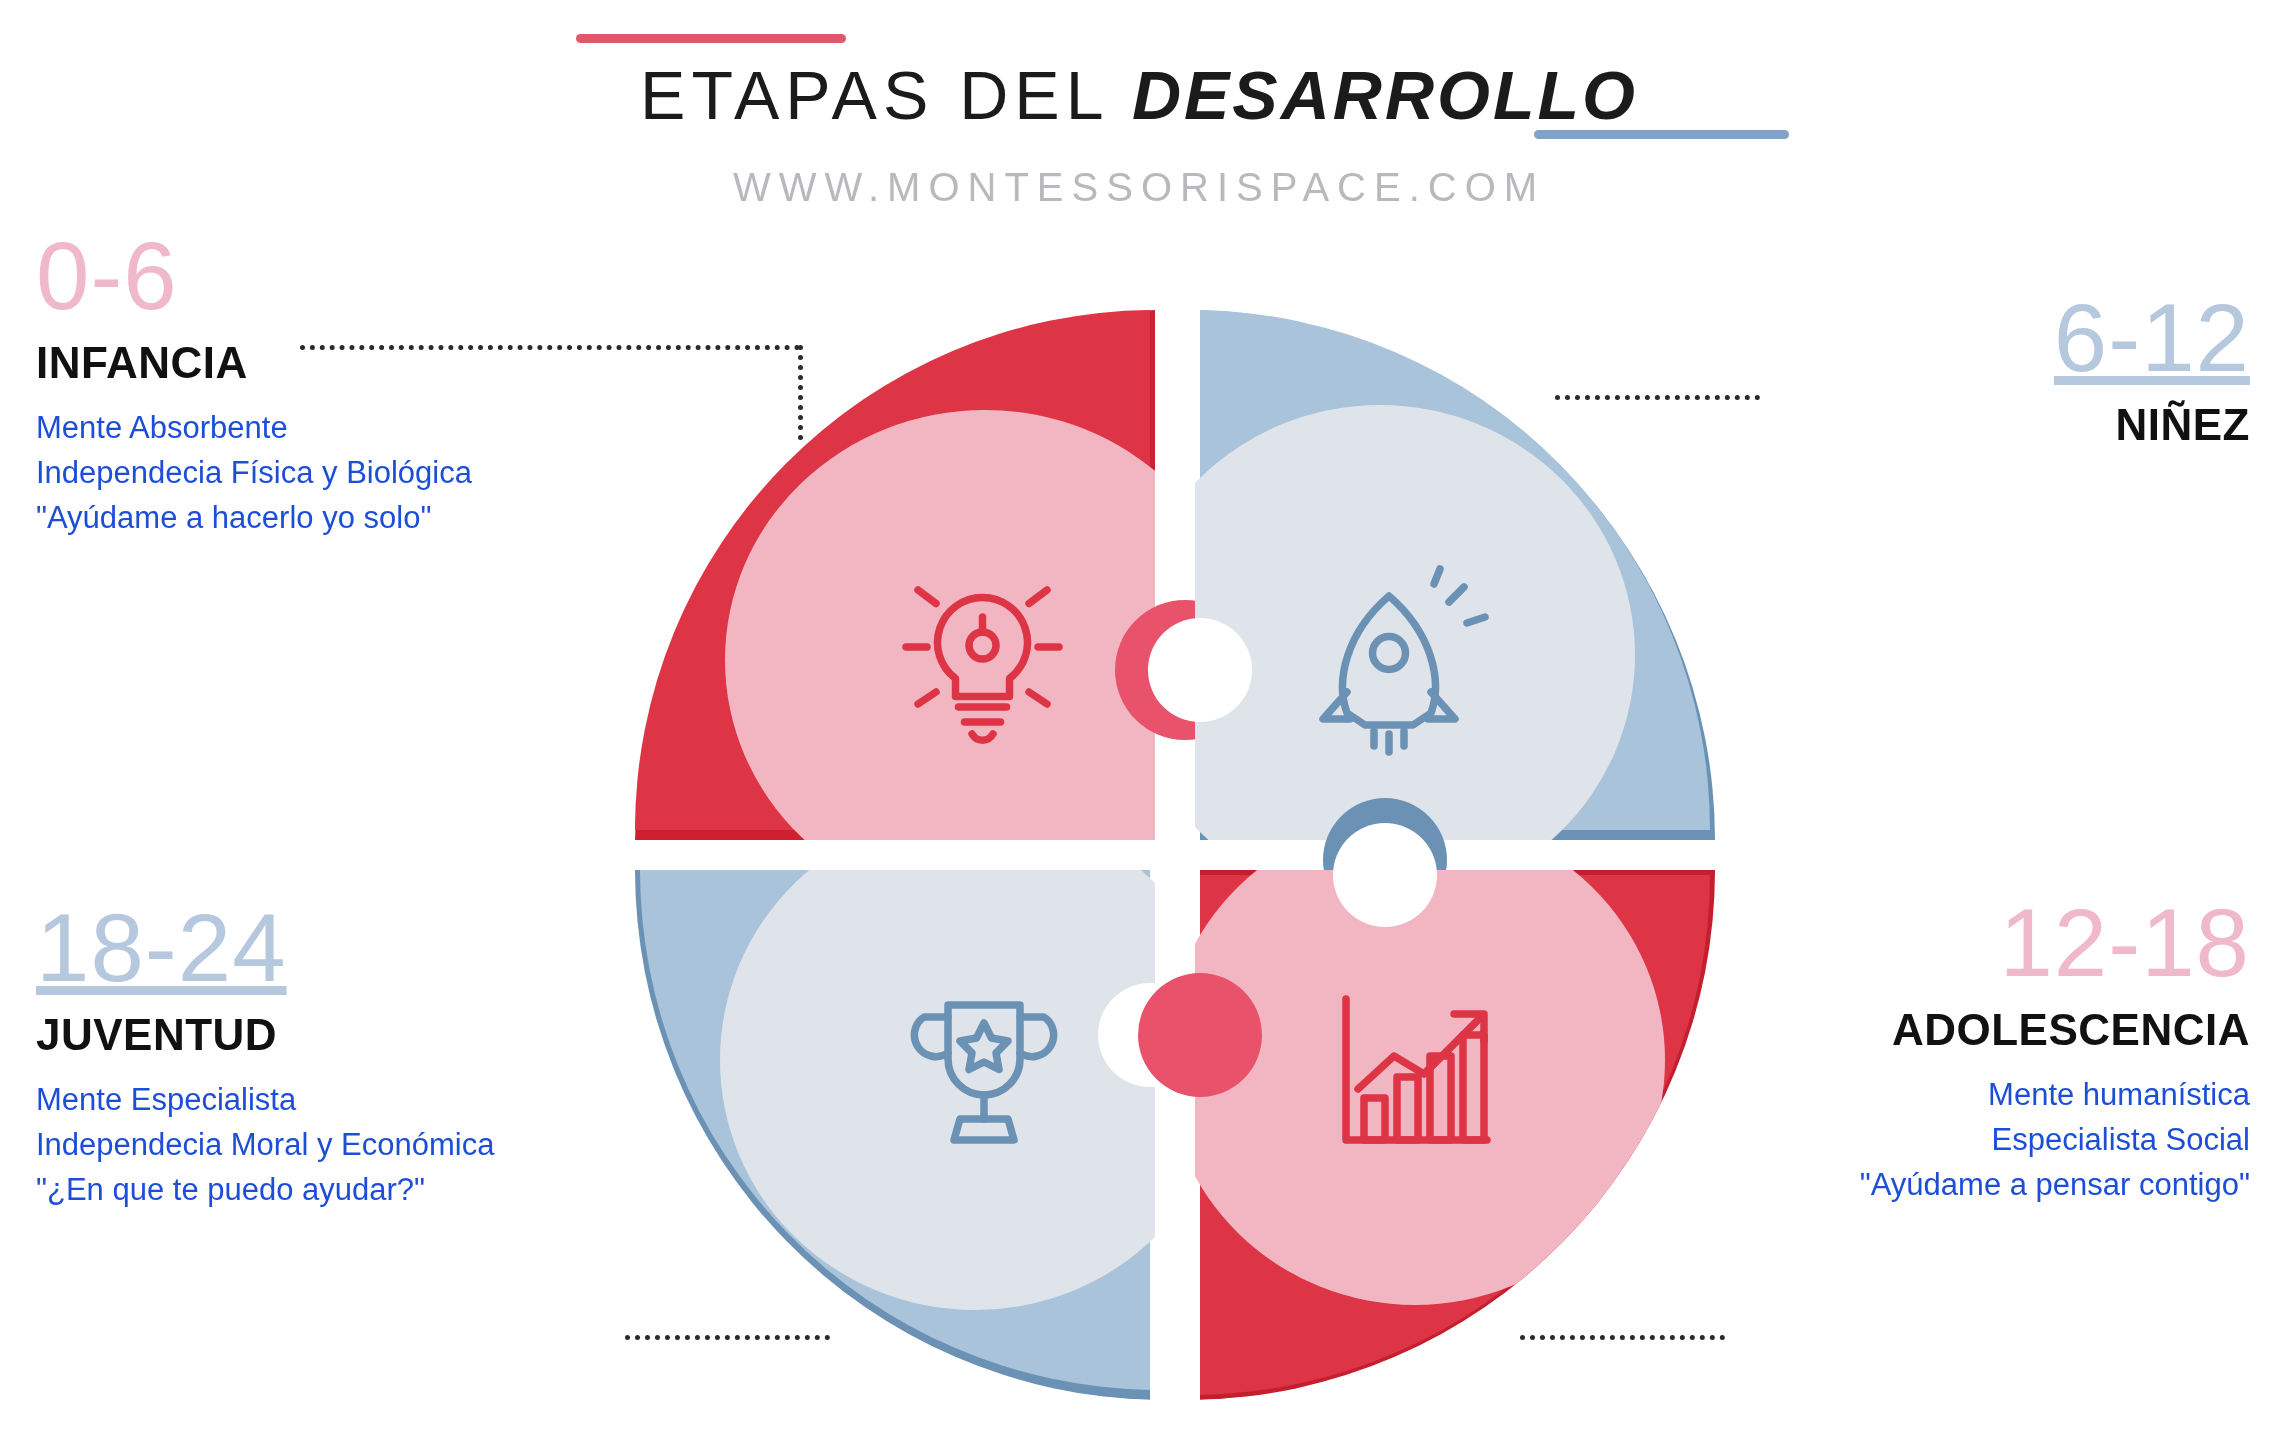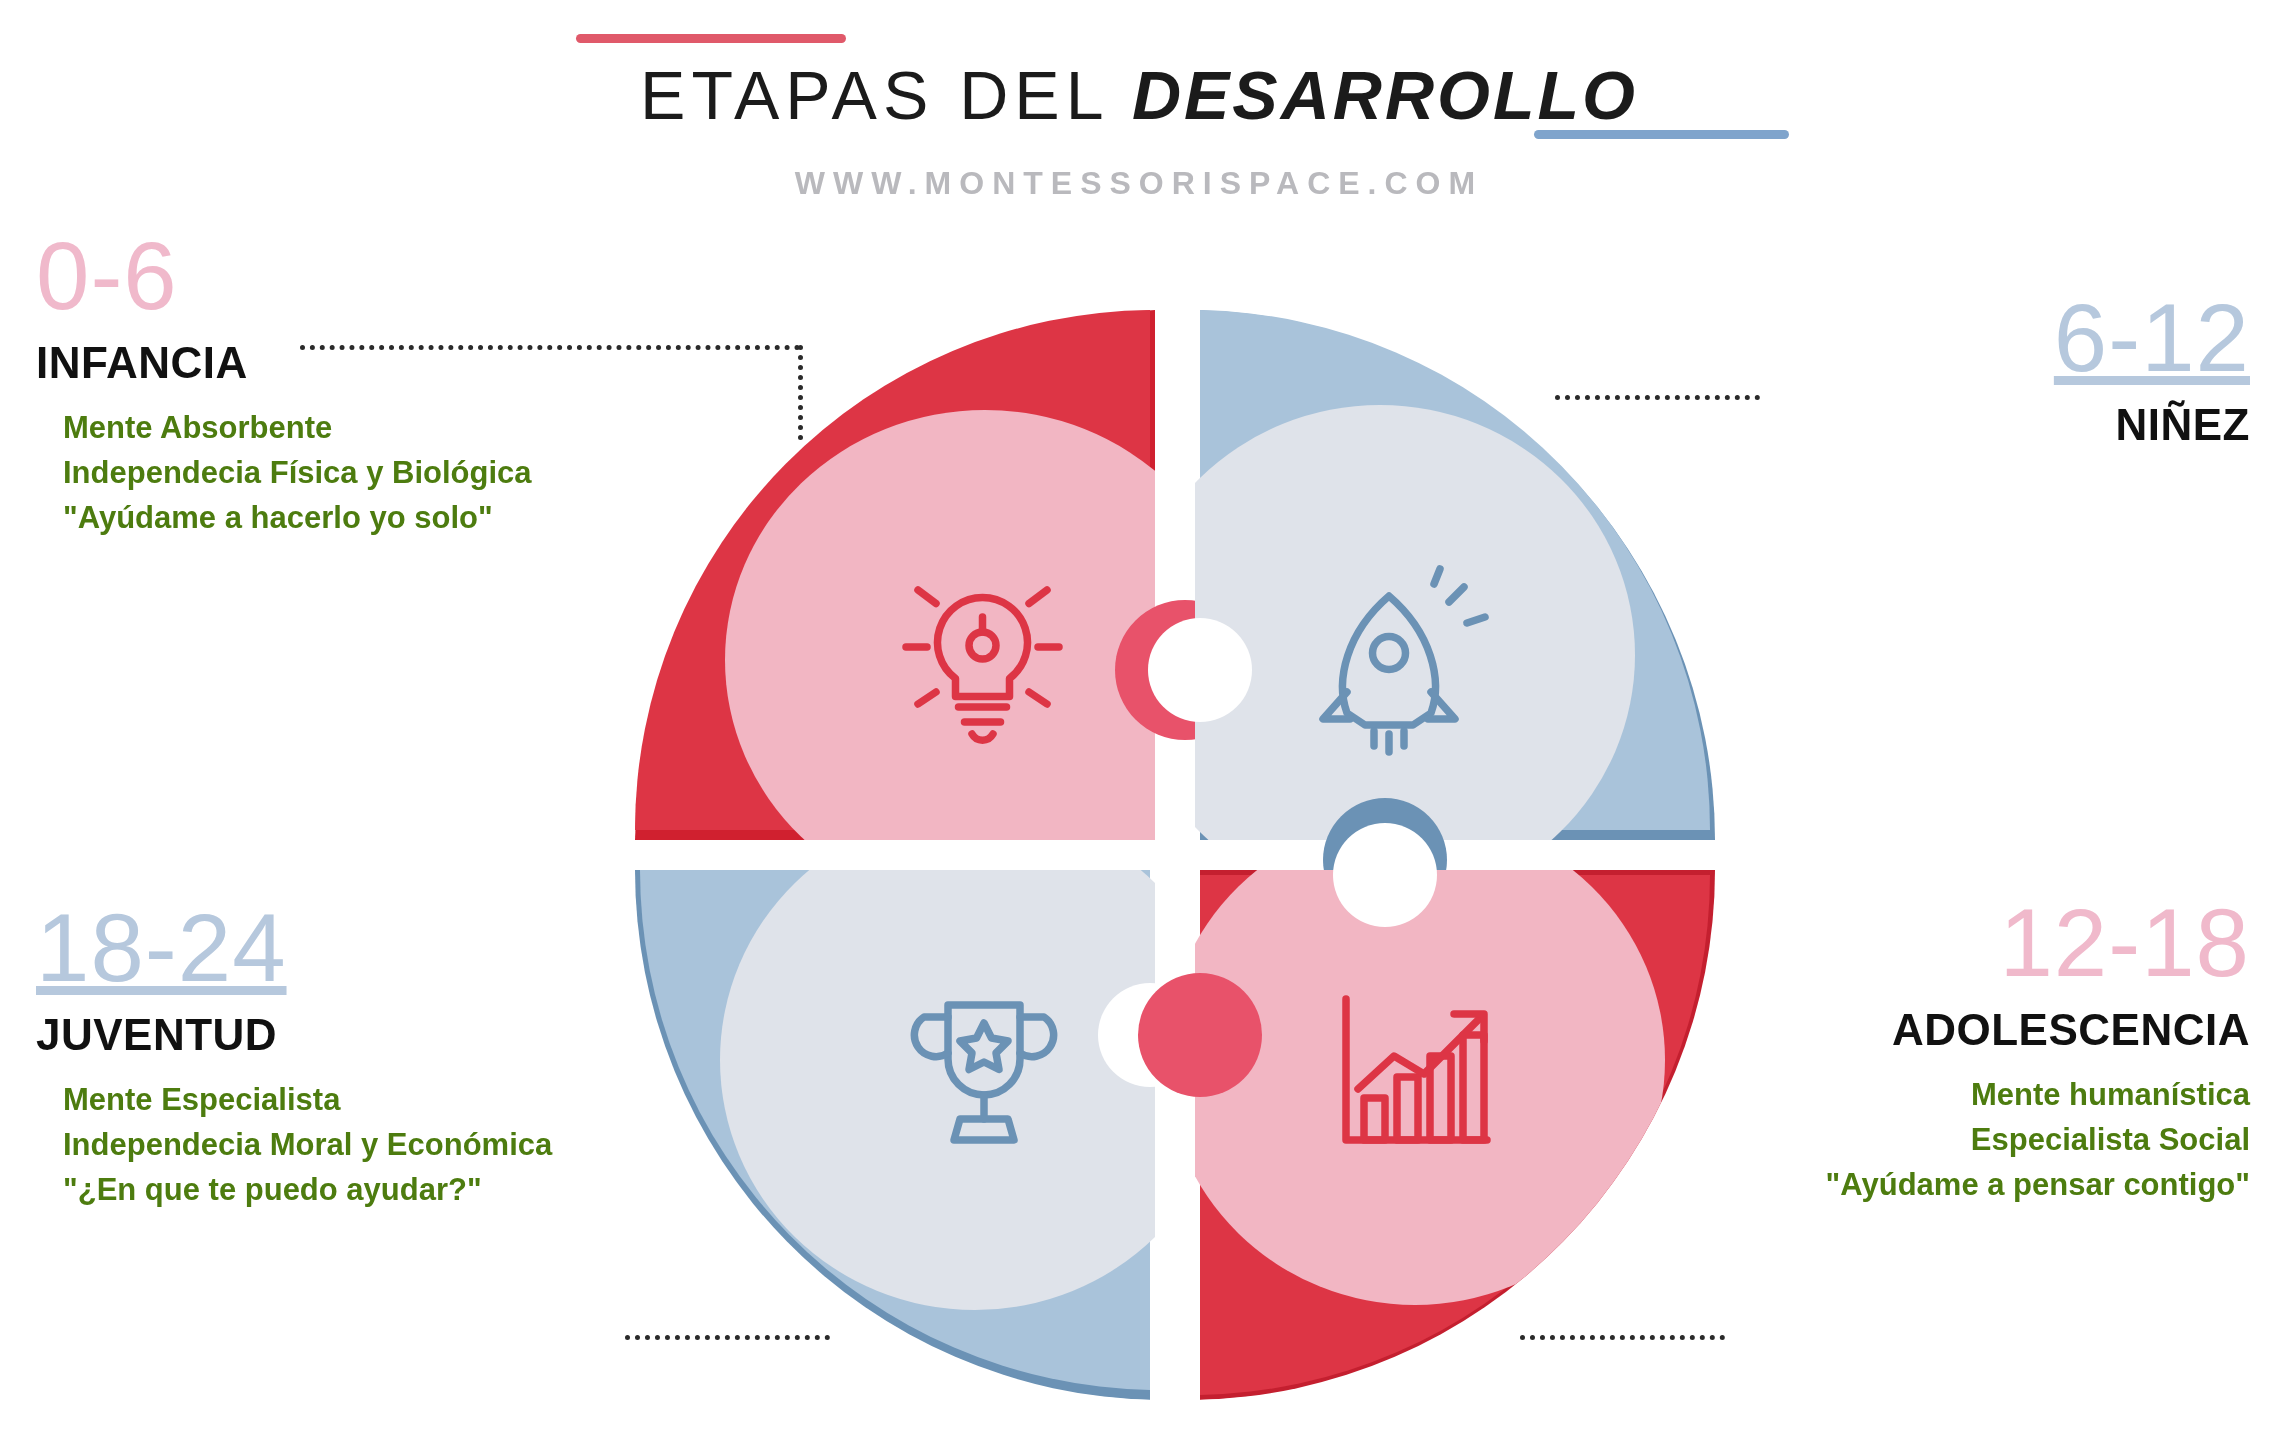--- a/index.html
+++ b/index.html
@@ -57,24 +57,24 @@
     font-weight: 700;
     letter-spacing: 3px;
     font-style: italic;
   }
   #site-url {
     position: absolute;
     top: 165px;
     left: 0;
     width: 2278px;
     text-align: center;
-    font-size: 32px;
+    font-size: 40px;
     letter-spacing: 8px;
     color: #b9b9bd;
-    font-weight: 700;
+    font-weight: 400;
   }
 
   
   .stage-text {
     position: absolute;
   }
   .stage-age {
     font-size: 96px;
     font-weight: 400;
     line-height: 1;
@@ -88,24 +88,23 @@
     font-weight: 700;
     color: #111111;
     letter-spacing: 0.5px;
     margin-top: 14px;
   }
   .stage-lines {
     margin-top: 18px;
   }
   .stage-lines div {
     font-size: 31px;
-    color: #4d7c0f;
+    color: #1d4ed8;
     line-height: 1.45;
-    font-weight: 700;
-    margin-left: 27px;
+    font-weight: 400;
   }
 
   
   #stage-0-6   { left: 36px;  top: 228px;  width: 620px; }
   #stage-6-12  { left: 1770px; top: 290px; width: 480px; text-align: right; }
   #stage-18-24 { left: 36px;  top: 900px;  width: 620px; }
   #stage-12-18 { left: 1700px; top: 895px; width: 550px; text-align: right; }
 
   
   .dotted-h {

